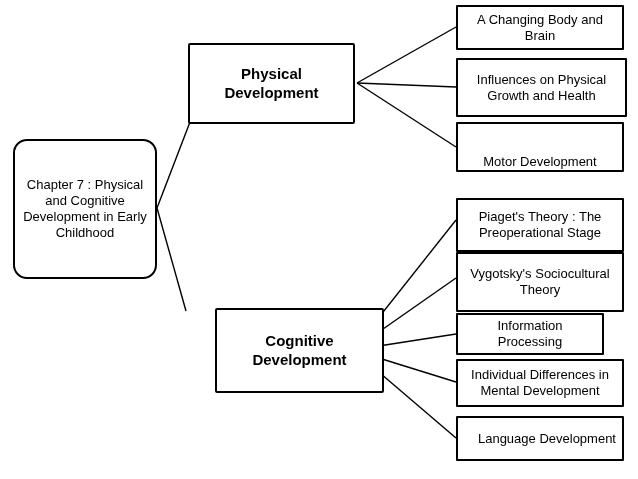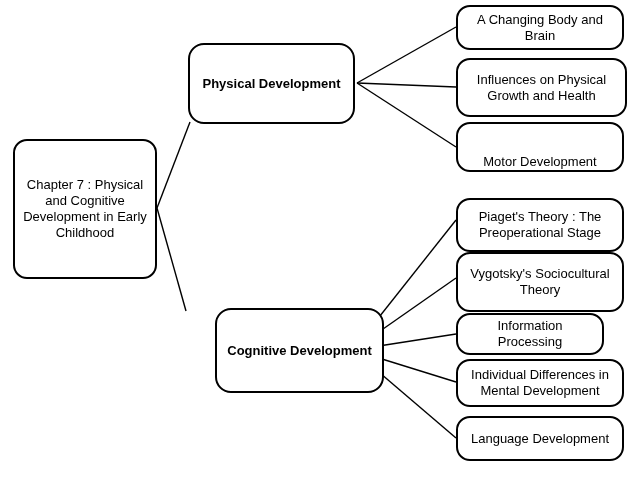--- a/index.html
+++ b/index.html
@@ -49,29 +49,29 @@
   }
   .node-root {
     border-width: 2px;
     border-radius: 14px;
     font-size: 13px;
     font-weight: normal;
   }
   .node-root .node-label { line-height: 1.25; }
   .node-branch {
     border-width: 2px;
-    border-radius: 16px;
-    font-size: 13px;
+    border-radius: 2px;
+    font-size: 15px;
     font-weight: bold;
     justify-content: flex-end;
   }
   .node-branch .node-label { line-height: 1.22; }
   .node-leaf {
     border-width: 2px;
-    border-radius: 14px;
+    border-radius: 1px;
     font-size: 13px;
     font-weight: normal;
   }
   .node-leaf .node-label { line-height: 1.2; }
 </style>
 </head>
 <body>
 
 <div id="canvas">
 
@@ -112,18 +112,18 @@
       </div>
       <div class="node node-leaf" style="left: 456px; top: 252px; width: 168px; height: 60px;">
         <span class="node-label">Vygotsky's Sociocultural Theory</span>
       </div>
       <div class="node node-leaf" style="left: 456px; top: 313px; width: 148px; height: 42px;">
         <span class="node-label">Information Processing</span>
       </div>
       <div class="node node-leaf" style="left: 456px; top: 359px; width: 168px; height: 48px;">
         <span class="node-label">Individual Differences in Mental Development</span>
       </div>
-      <div class="node node-leaf" style="left: 456px; top: 416px; width: 168px; height: 45px;">
+      <div class="node node-leaf" style="left: 456px; top: 416px; width: 168px; height: 45px; text-align: right;">
         <span class="node-label">Language Development</span>
       </div>
     </div>
 
 </div>
 
 </body></html>

